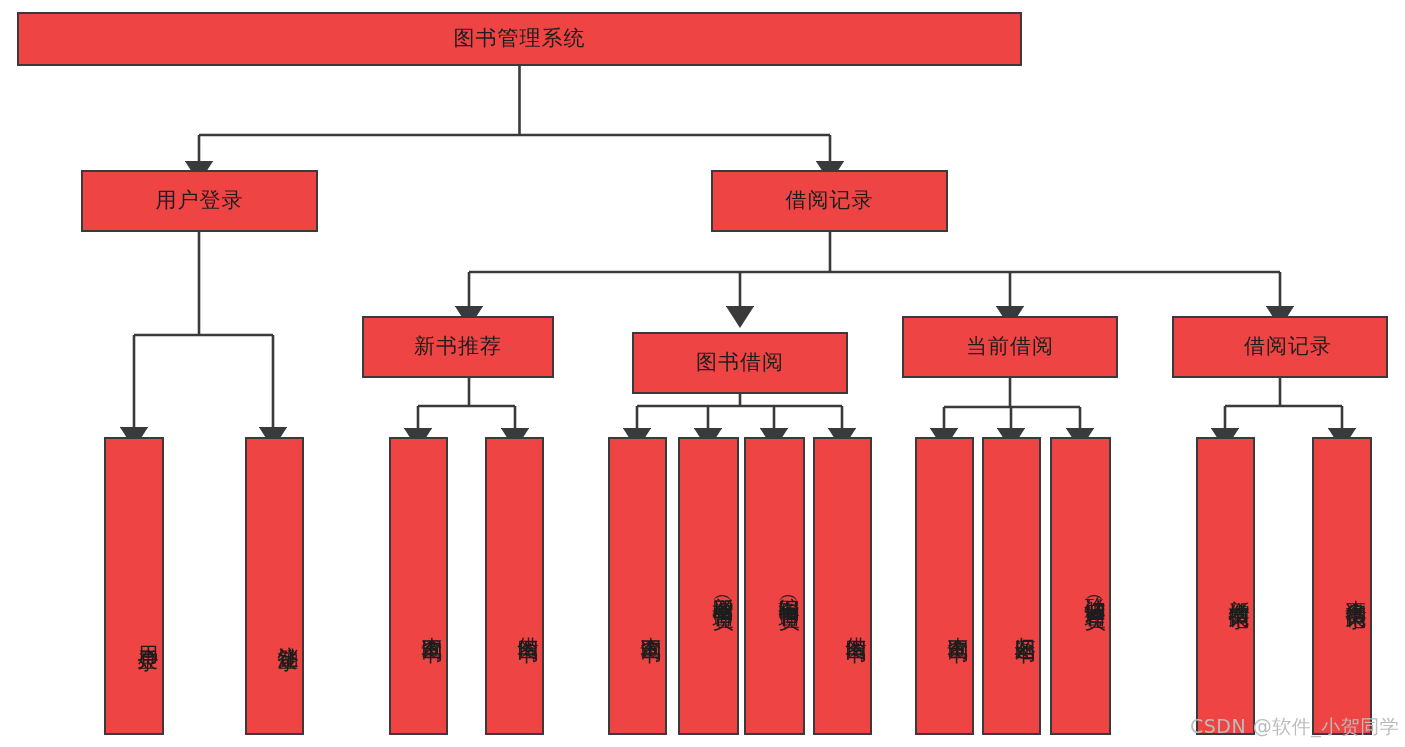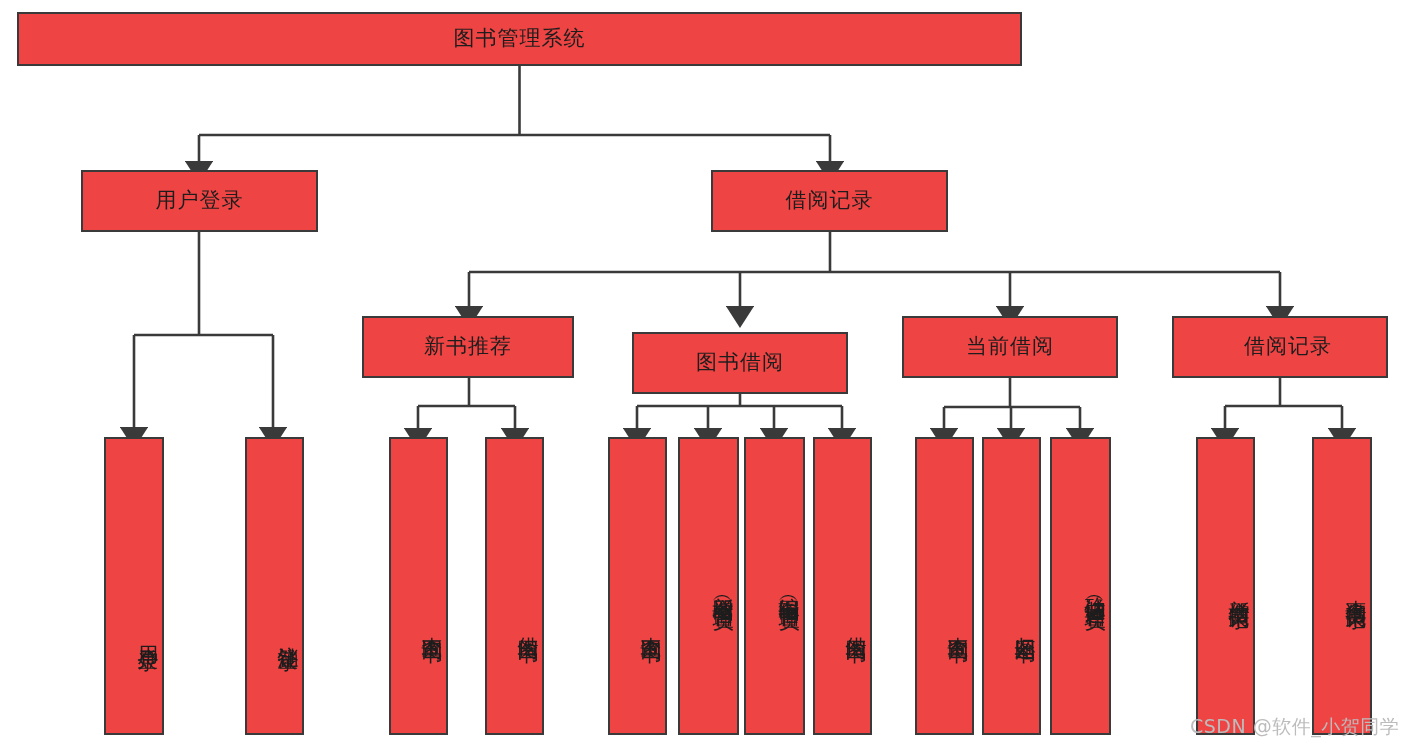--- a/index.html
+++ b/index.html
@@ -136,21 +136,21 @@
   </div>
 
   <div class="node node-h" style="left:81px; top:170px; width:237px; height:62px;">
     <span>用户登录</span>
   </div>
 
   <div class="node node-h" style="left:711px; top:170px; width:237px; height:62px;">
     <span>借阅记录</span>
   </div>
 
-  <div class="node node-h" style="left:362px; top:316px; width:212px; height:62px;">
+  <div class="node node-h" style="left:362px; top:316px; width:192px; height:62px;">
     <span>新书推荐</span>
   </div>
 
   <div class="node node-h" style="left:632px; top:332px; width:216px; height:62px;">
     <span>图书借阅</span>
   </div>
 
   <div class="node node-h" style="left:902px; top:316px; width:216px; height:62px;align-items:center;">
     <span>当前借阅</span>
   </div>

